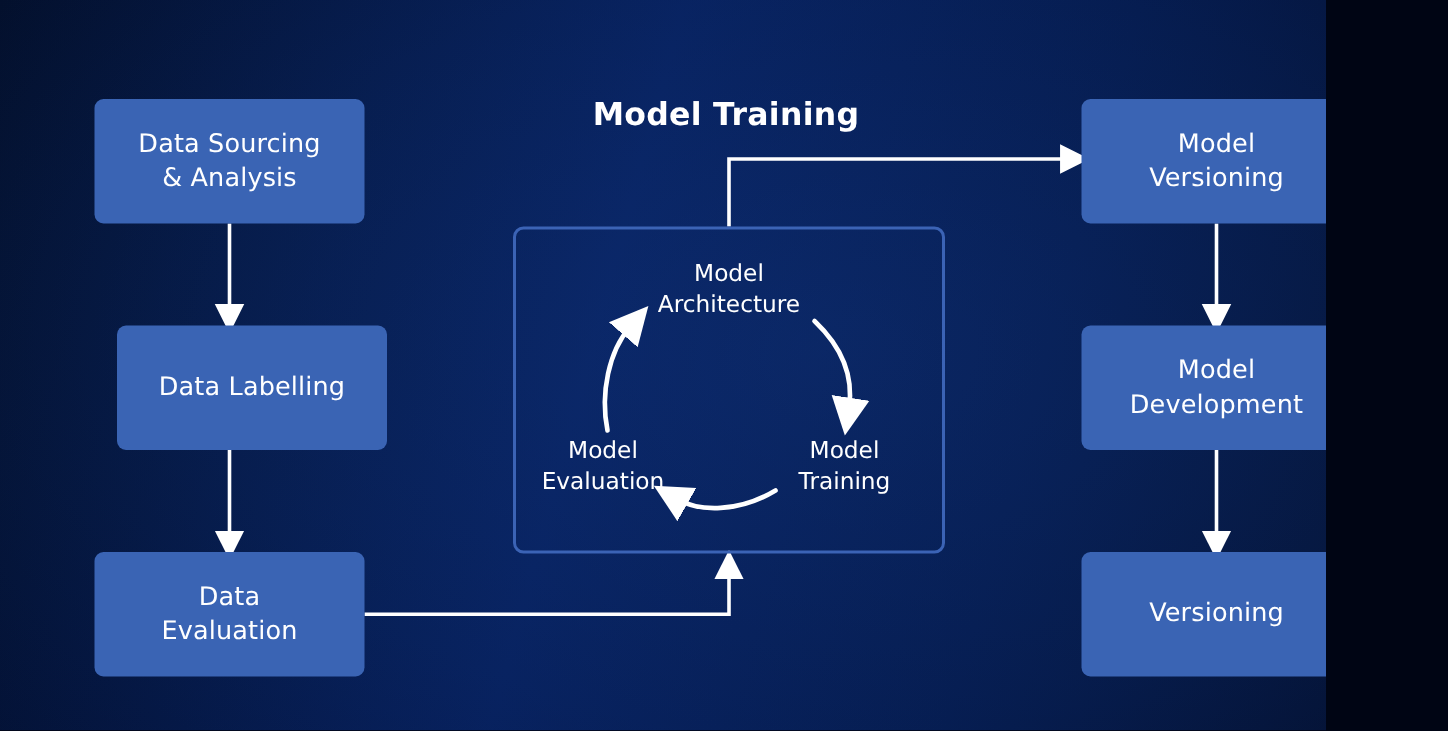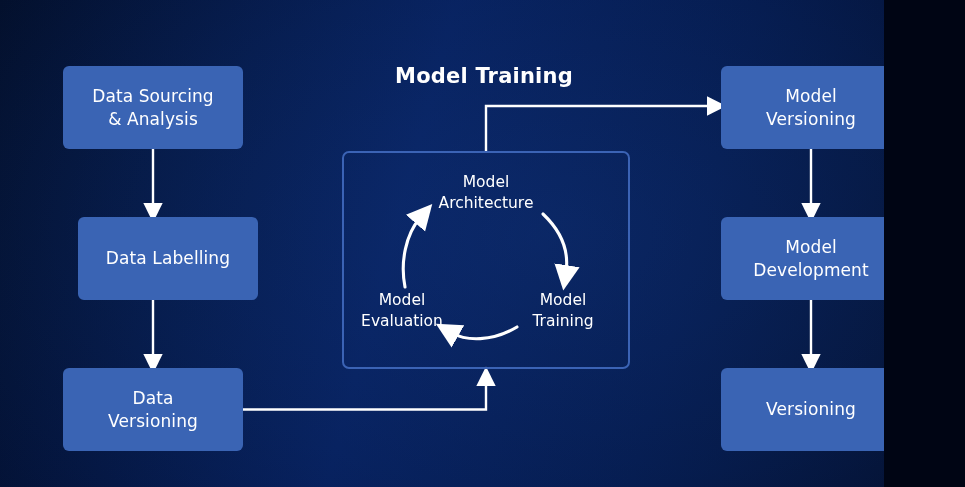--- a/index.html
+++ b/index.html
@@ -115,21 +115,21 @@
       <path d="M405,287 C400,262 406,234 420,218" fill="none" stroke="#ffffff" stroke-width="3.1" stroke-linecap="round" marker-end="url(#ah)"></path>
     </g>
   </svg>
 
   <div class="node" style="left:63px; top:66px; width:180px; height:83px;">Data Sourcing
 &amp; Analysis</div>
 
   <div class="node" style="left:63px; top:217px; width:180px; height:83px;margin-left:15px;">Data Labelling</div>
 
   <div class="node" style="left:63px; top:368px; width:180px; height:83px;">Data
-Versioning</div>
+Evaluation</div>
 
   <div class="group-title" style="left:338px; top:64px; width:292px;">Model Training</div>
 
   <div class="group-box" style="left:342px; top:151px; width:288px; height:218px;"></div>
 
   <div class="cycle-label" style="left:421px; top:172px; width:130px;">Model
 Architecture</div>
 
   <div class="cycle-label" style="left:513px; top:290px; width:100px;">Model
 Training</div>

